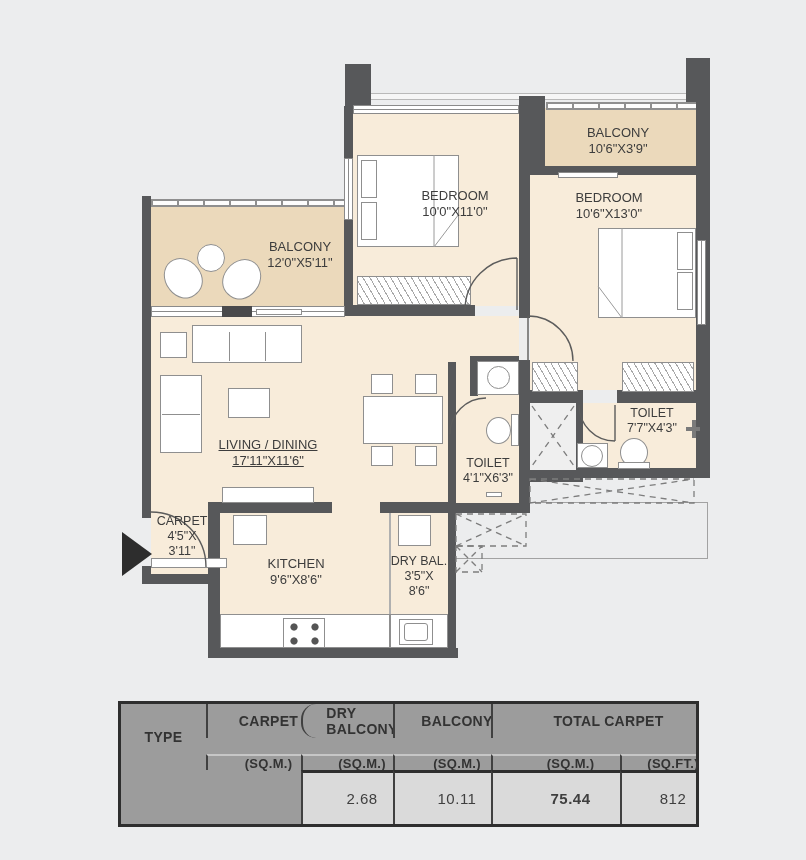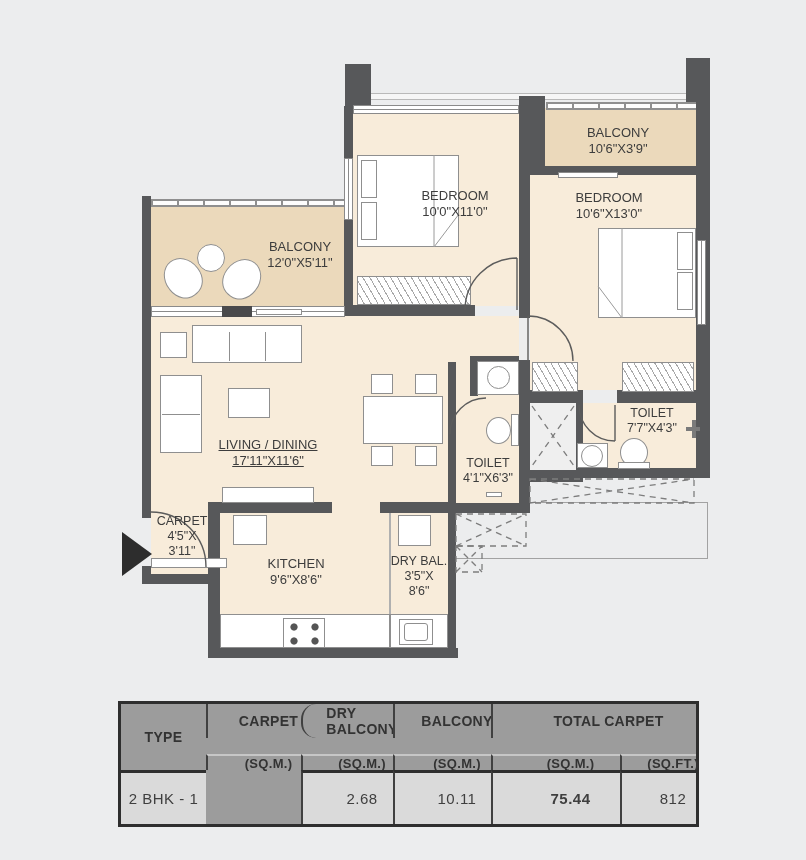--- a/index.html
+++ b/index.html
@@ -233,18 +233,17 @@
   <div class="tc th1 bl" style="grid-column:3;grid-row:1;border-radius:15px;">DRY BALCONY</div>
   <div class="tc th1 bl" style="grid-column:4;grid-row:1;">BALCONY</div>
   <div class="tc th1 bl" style="grid-column:5/7;grid-row:1;">TOTAL CARPET</div>
 
   <div class="tc th2 bl" style="grid-column:2;grid-row:2;">(SQ.M.)</div>
   <div class="tc th2 bl" style="grid-column:3;grid-row:2;">(SQ.M.)</div>
   <div class="tc th2 bl" style="grid-column:4;grid-row:2;">(SQ.M.)</div>
   <div class="tc th2 bl" style="grid-column:5;grid-row:2;">(SQ.M.)</div>
   <div class="tc th2 bl" style="grid-column:6;grid-row:2;">(SQ.FT.)</div>
 
-  <div class="tc td" style="grid-column:1;grid-row:3;">2 BHK - 1</div>
   <div class="tc td bl" style="grid-column:3;grid-row:3;">2.68</div>
   <div class="tc td bl" style="grid-column:4;grid-row:3;">10.11</div>
   <div class="tc td bl" style="grid-column:5;grid-row:3;font-weight:bold;">75.44</div>
   <div class="tc td bl" style="grid-column:6;grid-row:3;">812</div>
 </div>
 
 </body></html>

